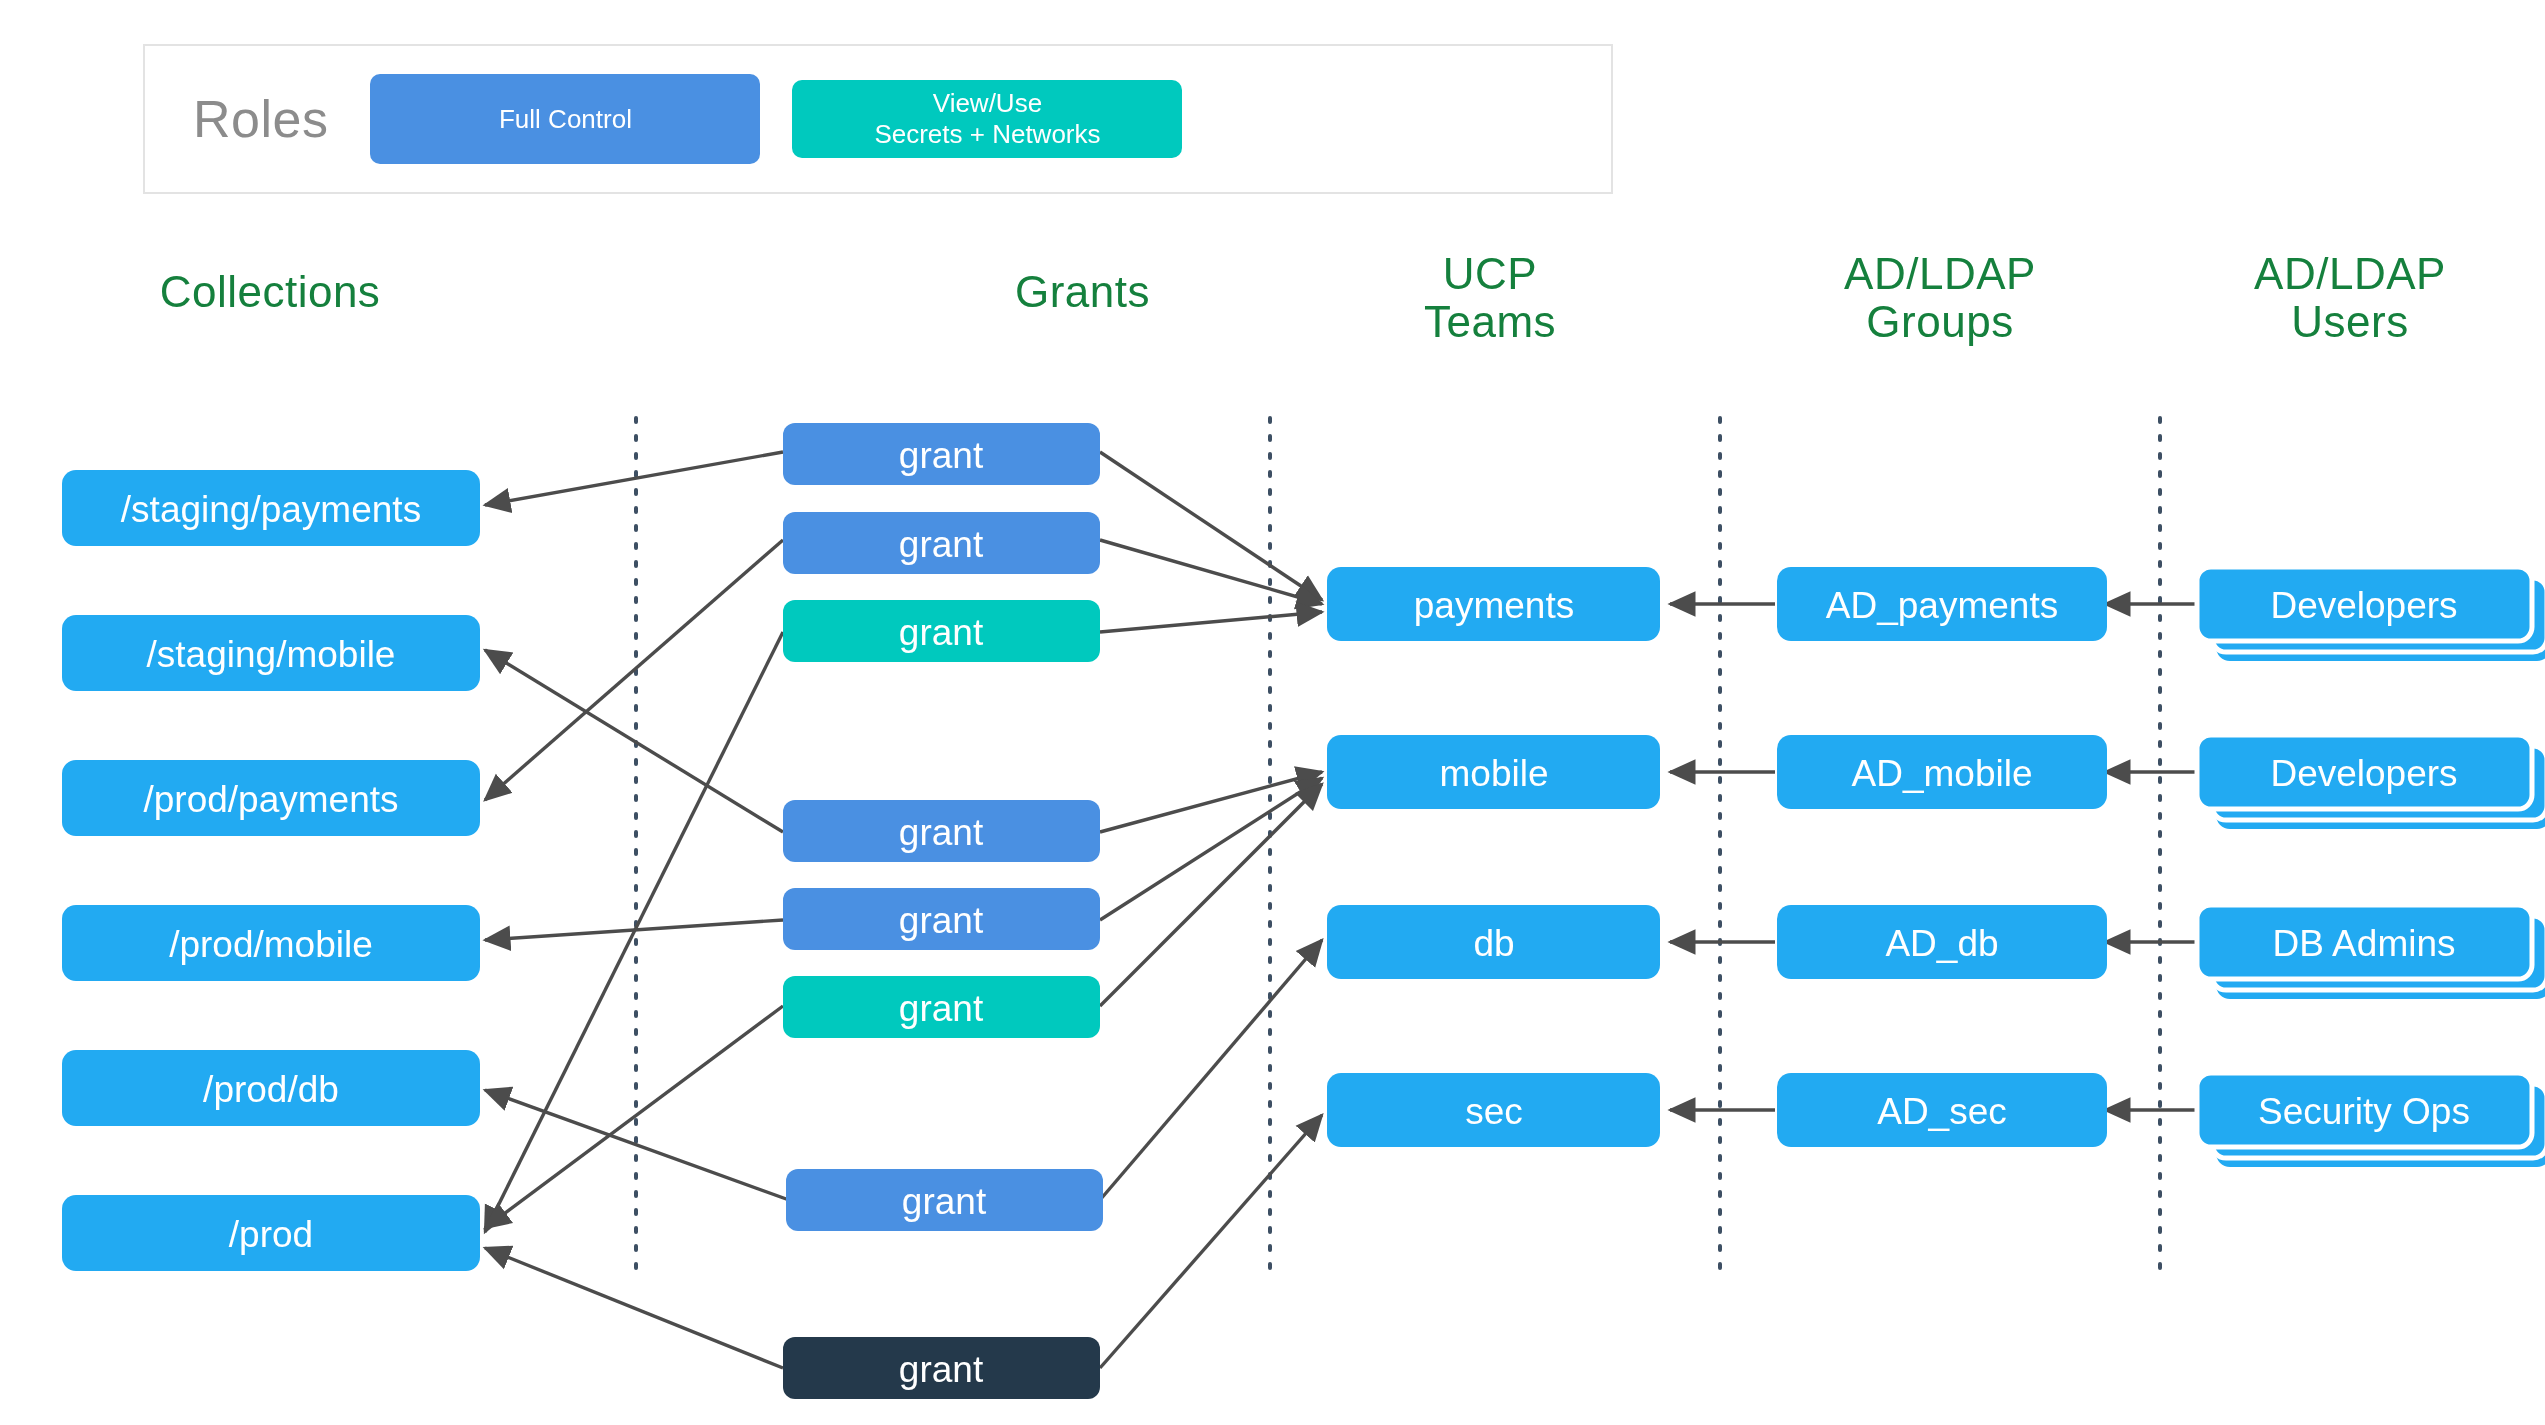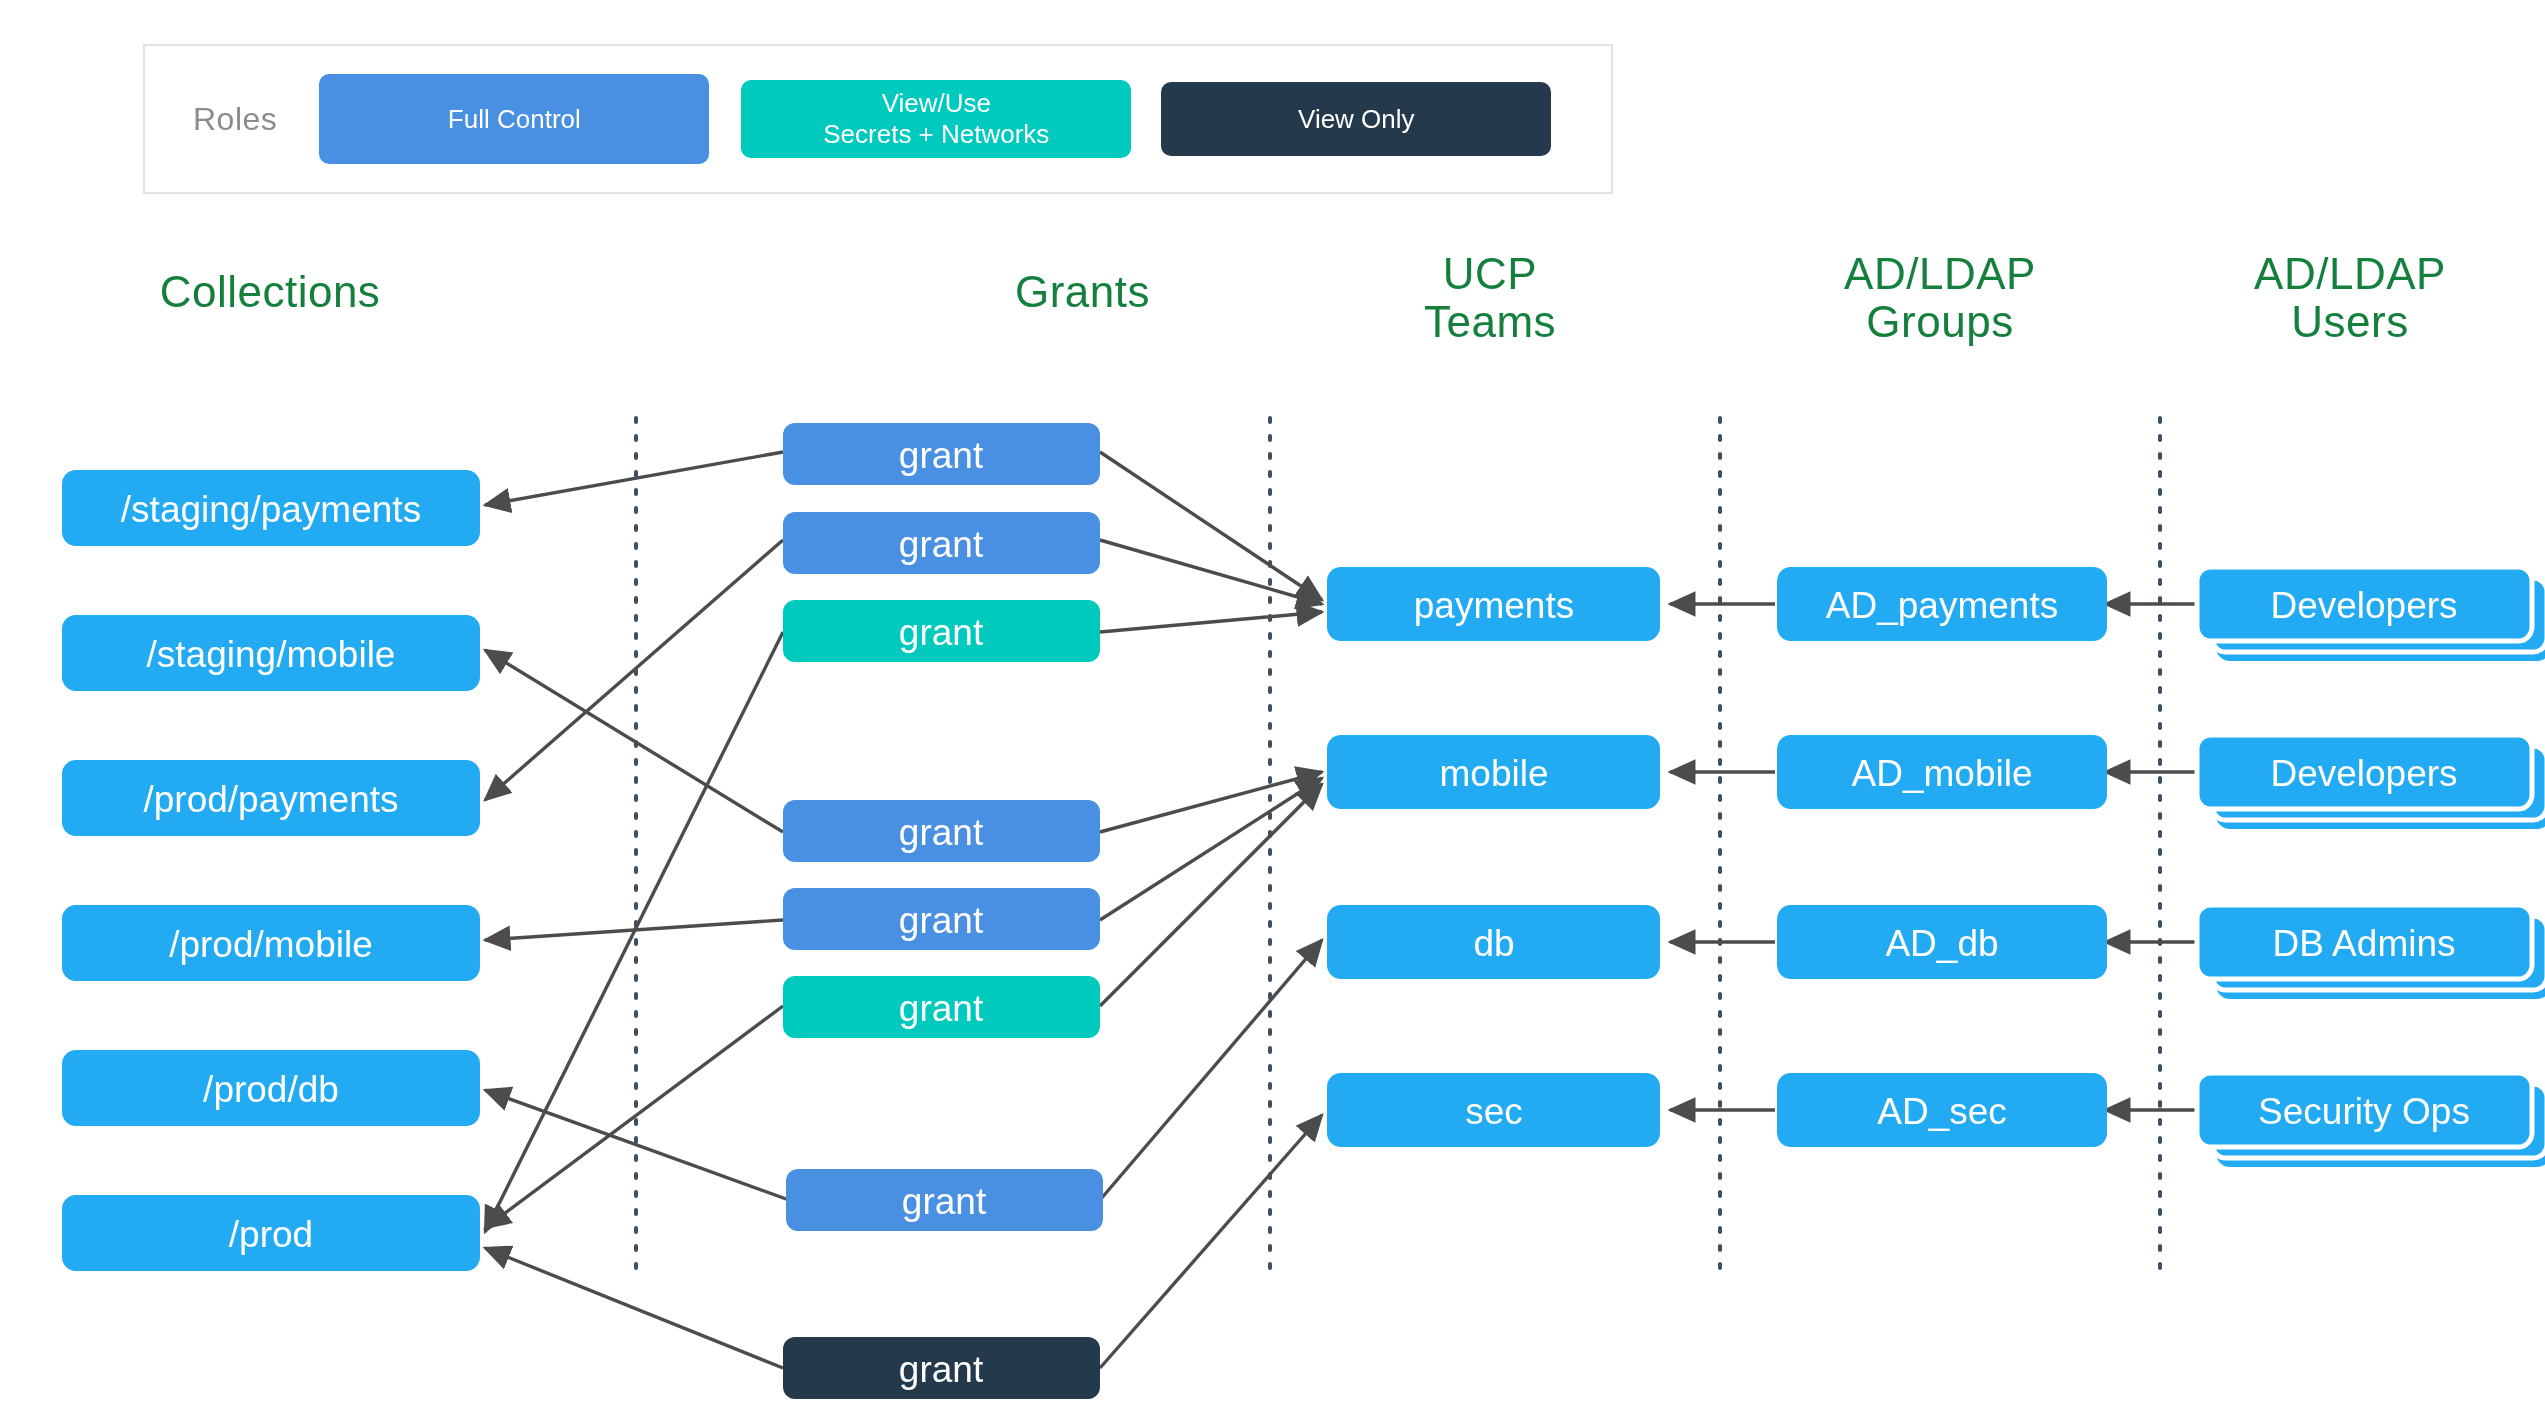--- a/index.html
+++ b/index.html
@@ -6,21 +6,21 @@
   body{width:2545px;height:1425px;position:relative;overflow:hidden;
        font-family:"Liberation Sans","DejaVu Sans",sans-serif;}
 
   
   #roles-legend{
     position:absolute;left:143px;top:44px;width:1470px;height:150px;
     border:2px solid #e3e3e3;background:#ffffff;box-sizing:border-box;
     display:flex;align-items:center;
   }
   #roles-legend .roles-title{
-    color:#8c8c8c;font-size:32px;margin-left:48px;margin-right:42px;
+    color:#8c8c8c;font-size:52px;margin-left:48px;margin-right:42px;
     white-space:nowrap;letter-spacing:.5px;
   }
   .role-chip{
     border-radius:10px;color:#ffffff;display:flex;align-items:center;
     justify-content:center;text-align:center;font-size:26px;line-height:1.18;
     box-sizing:border-box;padding:4px 10px;
   }
   .role-full{background:#4a90e2;width:390px;height:90px;}
   .role-view-use{background:#00c9be;width:390px;height:78px;margin-left:32px;}
   .role-view-only{background:#24394b;width:390px;height:74px;margin-left:30px;}
@@ -42,21 +42,20 @@
   .edge{stroke:#4c4c4c;stroke-width:3.4;fill:none;}
   .divider{stroke:#3d4f63;stroke-width:4;stroke-dasharray:4 14;stroke-linecap:round;}
 </style>
 </head>
 <body>
 
 <div id="roles-legend">
   <div class="roles-title">Roles</div>
   <div class="role-chip role-full">Full Control</div>
   <div class="role-chip role-view-use">View/Use<br>Secrets + Networks</div>
-  <div class="role-chip role-view-only">View Only</div>
 </div>
 
 <div class="col-header" style="left:60px;top:268px;width:420px;">Collections</div>
 <div class="col-header" style="left:730px;top:268px;width:420px;text-align:right;">Grants</div>
 <div class="col-header" style="left:1290px;top:250px;width:400px;">UCP<br>Teams</div>
 <div class="col-header" style="left:1740px;top:250px;width:400px;">AD/LDAP<br>Groups</div>
 <div class="col-header" style="left:2155px;top:250px;width:390px;">AD/LDAP<br>Users</div>
 
 <svg id="diagram" viewBox="0 0 2545 1425">
   <defs>

